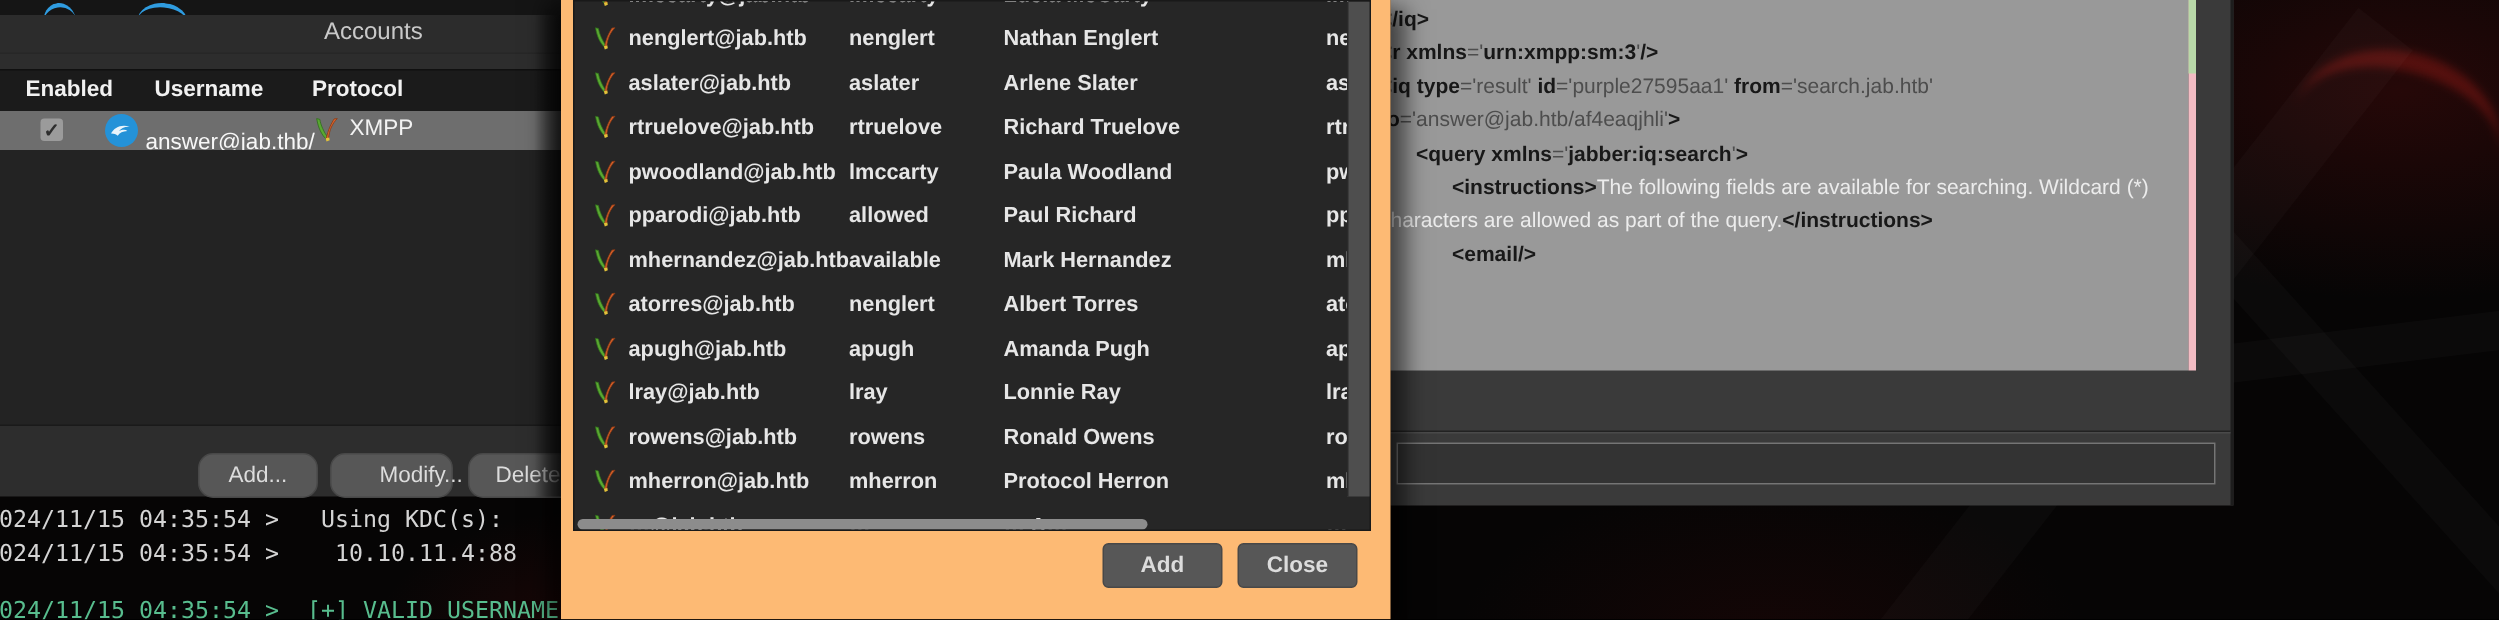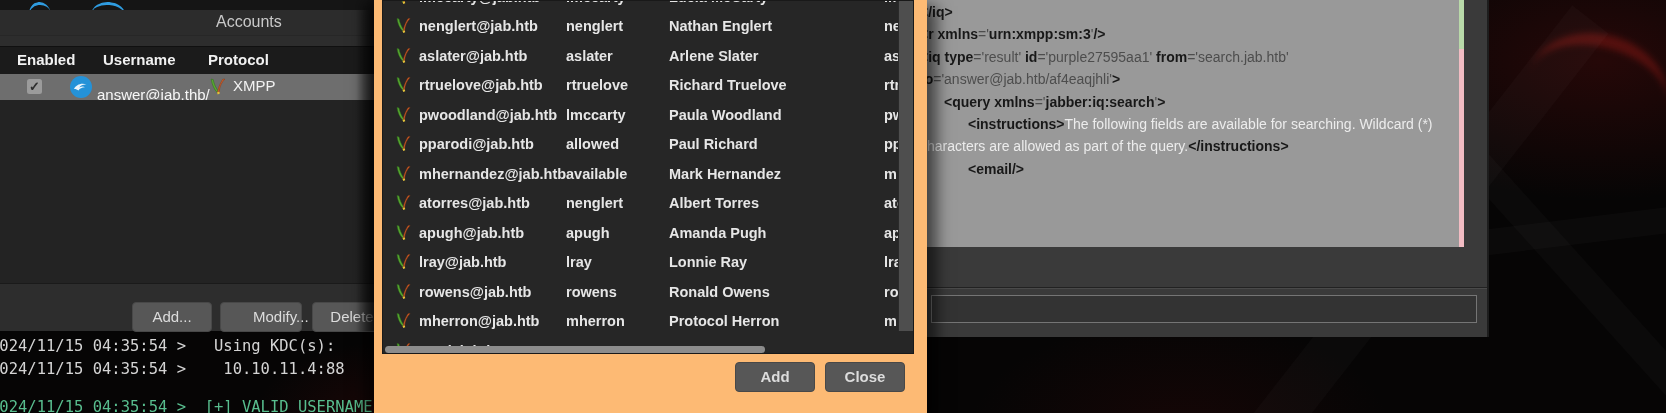--- a/index.html
+++ b/index.html
@@ -43,21 +43,21 @@
               line-height:15px;text-align:center;}
   .acct-kali{position:absolute;left:70px;top:2px;width:22px;height:22px;}
   #acct-username{position:absolute;left:97px;top:12px;font-size:15px;color:#f7f7f7;}
   .acct-xmpp{position:absolute;left:209px;top:4px;width:18px;height:18px;}
   #acct-protocol{position:absolute;left:233px;top:3px;font-size:15px;color:#f2f2f2;}
   #acct-list{position:absolute;left:0;top:90px;width:100%;height:183px;background:#232323;
              border-bottom:1px solid #1a1a1a;}
   .gbtn{position:absolute;height:30px;background:#575757;border:1px solid #484848;
         border-radius:4px;color:#dcdcdc;font-size:15px;text-align:center;line-height:28px;
         box-sizing:border-box;}
-  #acct-btns .gbtn{top:292px;}
+  #acct-btns .gbtn{top:292px;border-radius:10px;}
   #acct-shadow{position:absolute;right:0;top:0;width:22px;height:100%;
      background:linear-gradient(to right, rgba(0,0,0,0), rgba(0,0,0,.72));}
   
   #console{position:absolute;left:927px;top:0;width:562px;height:337px;background:#3a3a3a;
            border-right:2px solid #1d1d1d;z-index:4;box-sizing:border-box;}
   #xml-view{position:absolute;left:0;top:0;width:532px;height:247px;background:#999999;
             overflow:hidden;}
   #xml-log{position:absolute;left:-7px;top:1px;width:600px;font-size:14px;line-height:22.4px;}
   .xline{height:22.4px;white-space:pre;}
   .xb{font-weight:700;color:#181818;}

